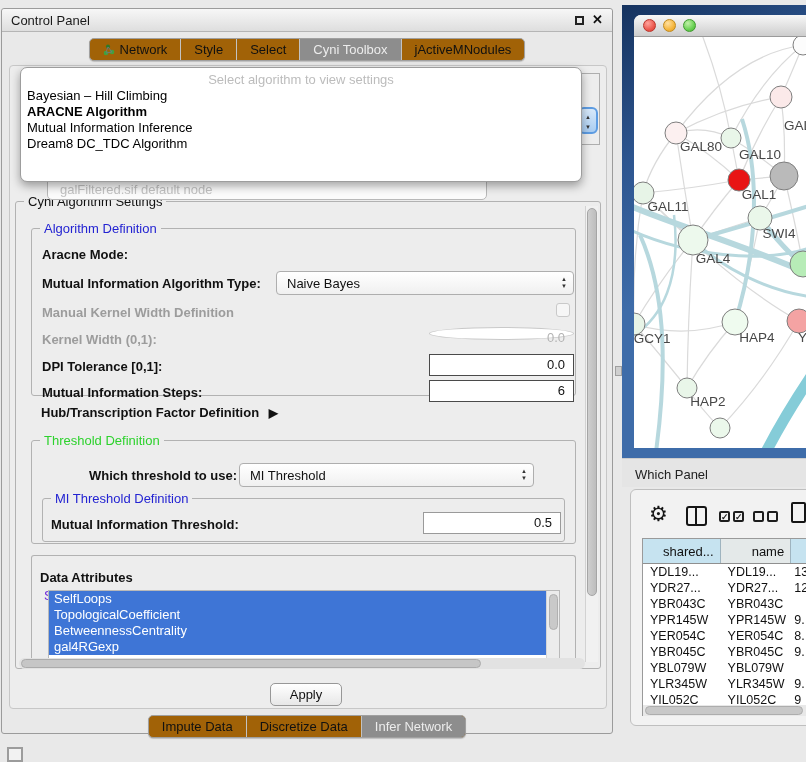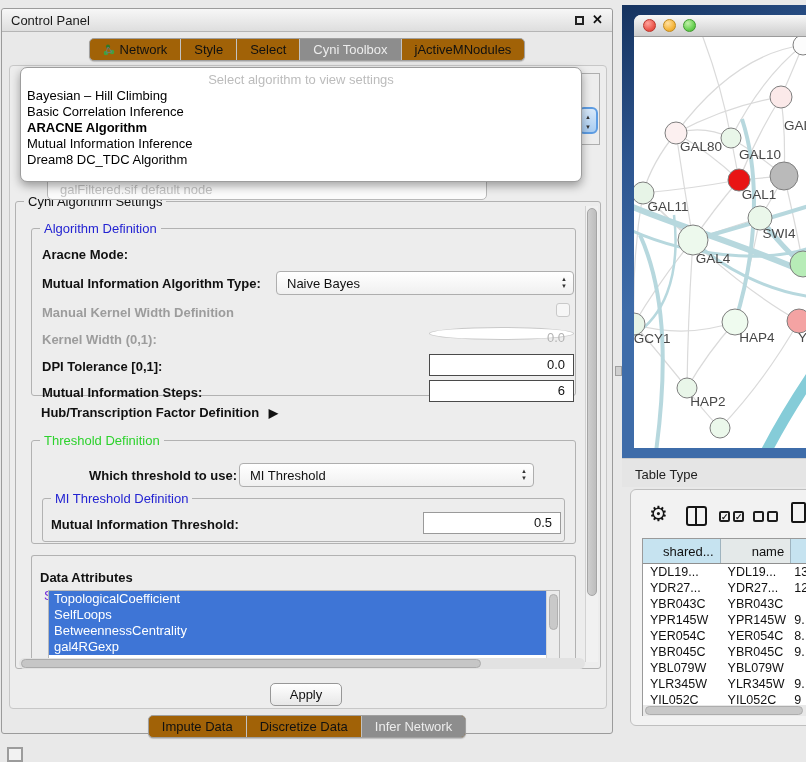--- a/index.html
+++ b/index.html
@@ -205,21 +205,20 @@
     <div class="frag-btn">▲<br>▼</div>
   </div>
   <div class="hidden-combo">
     <span>galFiltered.sif default node</span>
   </div>
 
   <div class="dropdown">
     <div class="dropdown-prompt">Select algorithm to view settings</div>
     <div id="dropdown-items">
         <div class="dropdown-item">Bayesian – Hill Climbing</div>
-        <div class="dropdown-item">Basic Correlation Inference</div>
         <div class="dropdown-item bold">ARACNE Algorithm</div>
         <div class="dropdown-item">Mutual Information Inference</div>
         <div class="dropdown-item">Dream8 DC_TDC Algorithm</div>
       </div>
   </div>
 
   <div class="settings-box">
     <span class="box-title">Cyni Algorithm Settings</span>
     <div class="v-scroll">
       <div class="v-thumb"></div>
@@ -276,22 +275,22 @@
       </div>
     </div>
 
     <div class="src-box">
       <span class="box-title">
         <span>Sources for Network Inference</span>
         <span class="arr">▼</span>
       </span>
       <span class="attr-label">Data Attributes</span>
       <div class="attr-list" id="attr-list">
-        <div class="attr-item">TopologicalCoefficient</div>
-          <div class="attr-item">SelfLoops</div>
+        <div class="attr-item">SelfLoops</div>
+          <div class="attr-item">TopologicalCoefficient</div>
           <div class="attr-item">BetweennessCentrality</div>
           <div class="attr-item">gal4RGexp</div>
           <div class="attr-scroll">
           <div class="attr-thumb"></div>
         </div>
       </div>
     </div>
 
     <div class="h-scroll">
       <div class="h-thumb"></div>
@@ -383,21 +382,21 @@
         <text x="79" y="226" text-anchor="middle" font-size="13.5" fill="#474747">GAL4</text>
         <text x="18" y="306" text-anchor="middle" font-size="13.5" fill="#474747">GCY1</text>
         <text x="123" y="305" text-anchor="middle" font-size="13.5" fill="#474747">HAP4</text>
         <text x="164" y="305" text-anchor="start" font-size="13.5" fill="#474747">Y</text>
         <text x="74" y="369" text-anchor="middle" font-size="13.5" fill="#474747">HAP2</text>
       </svg>
   </div>
 </div>
 
 <div class="table-header-bar">
-  <span>Table Type</span>
+  <span>Which Panel</span>
 </div>
 
 <div class="table-outer">
   <span class="gear">⚙</span>
   <span class="cols-icon"></span>
   <span class="cb-pair" style="left:88px;">
     <span class="mini-cb">✓</span>
     <span class="mini-cb">✓</span>
   </span>
   <span class="cb-pair" style="left:122px;">

